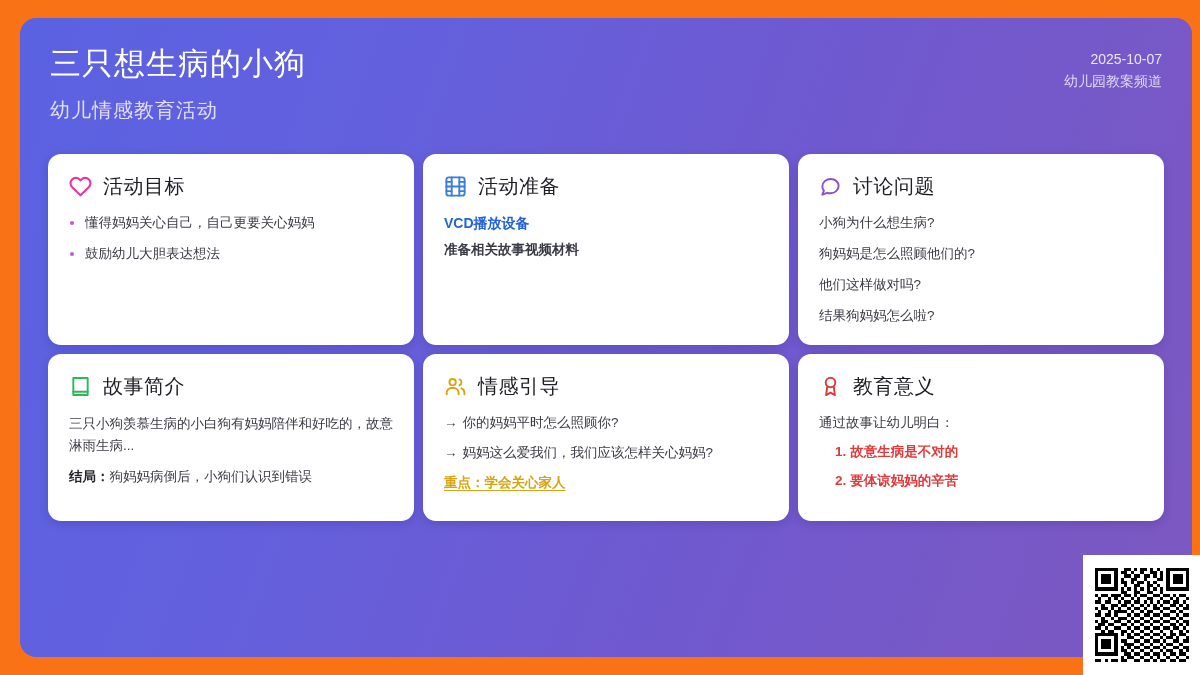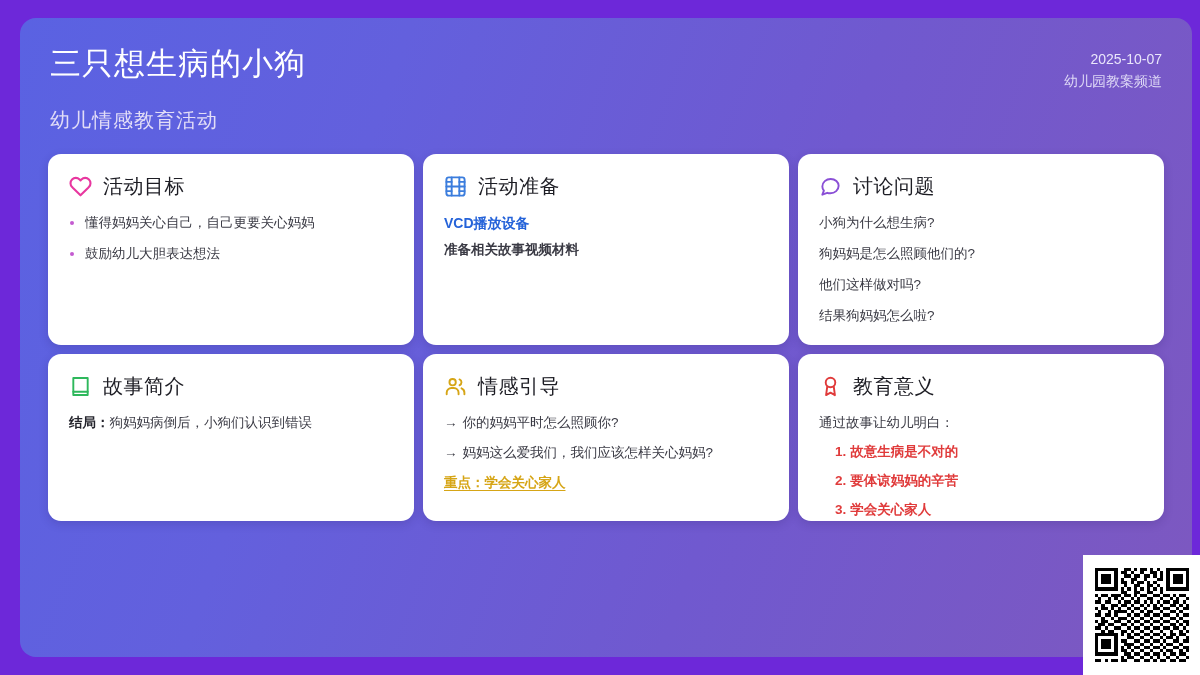--- a/index.html
+++ b/index.html
@@ -9,21 +9,21 @@
     height: 675px;
     overflow: hidden;
     background: #ffffff;
     font-family: "Liberation Sans", "DejaVu Sans", sans-serif;
   }
 
   #stage {
     position: relative;
     width: 1200px;
     height: 675px;
-    background: #6d28d9;
+    background: #f97316;
   }
 
   
   #panel {
     position: absolute;
     left: 20px;
     top: 18px;
     width: 1172px;
     height: 639px;
     border-radius: 16px;
@@ -42,21 +42,21 @@
   .hdr-left { position: absolute; left: 0; top: 0; }
   .deck-title {
     font-size: 31px;
     font-weight: 400;
     color: #ffffff;
     letter-spacing: 1px;
     line-height: 40px;
     white-space: nowrap;
   }
   .deck-subtitle {
-    margin-top: 22px;
+    margin-top: 12px;
     font-size: 20px;
     font-weight: 400;
     color: #e2ddf7;
     letter-spacing: 1px;
     line-height: 28px;
     white-space: nowrap;
   }
   .hdr-right {
     position: absolute;
     right: 0;
@@ -308,20 +308,21 @@
       </div>
 
       <div class="card">
         <div class="card-head">
           <svg class="ico" viewBox="0 0 24 24" fill="none" stroke="#2eb85c" stroke-width="2" stroke-linecap="round" stroke-linejoin="round">
             <path d="M4.5 3.2h15v17.6h-15z"></path>
             <line x1="4.5" y1="17.4" x2="19.5" y2="17.4"></line>
           </svg>
           <div class="card-title">故事简介</div>
         </div>
+        <div class="story-body">三只小狗羡慕生病的小白狗有妈妈陪伴和好吃的，故意淋雨生病...</div>
         <div class="story-end"><b>结局：</b><span>狗妈妈病倒后，小狗们认识到错误</span></div>
       </div>
 
       <div class="card">
         <div class="card-head">
           <svg class="ico" viewBox="0 0 24 24" fill="none" stroke="#d6a516" stroke-width="2" stroke-linecap="round" stroke-linejoin="round">
             <circle cx="9" cy="7.5" r="3.3"></circle>
             <path d="M2.8 20.2v-1.6a5 5 0 0 1 5-5h2.4a5 5 0 0 1 5 5v1.6"></path>
             <path d="M16.2 4.6a3.3 3.3 0 0 1 0 6.1"></path>
             <path d="M18.3 13.9a5 5 0 0 1 3 4.7v1.6"></path>
@@ -340,21 +341,20 @@
           <svg class="ico" viewBox="0 0 24 24" fill="none" stroke="#e03b3b" stroke-width="2" stroke-linecap="round" stroke-linejoin="round">
             <circle cx="12" cy="7.8" r="5"></circle>
             <path d="M8.6 12.1 7.4 21l4.6-2.6 4.6 2.6-1.2-8.9"></path>
           </svg>
           <div class="card-title">教育意义</div>
         </div>
         <div class="mean-lead">通过故事让幼儿明白：</div>
         <ul class="mlist">
           <li><span class="num">1.</span><span>故意生病是不对的</span></li>
           <li><span class="num">2.</span><span>要体谅妈妈的辛苦</span></li>
-          <li><span class="num">3.</span><span>学会关心家人</span></li>
         </ul>
       </div>
 
     </div>
   </div>
 
   <div id="qr-panel">
     <svg id="qr-code" viewBox="0 0 29 29" shape-rendering="crispEdges">
       <rect width="29" height="29" fill="#ffffff"></rect>
       <g id="qr-modules" fill="#000000">

